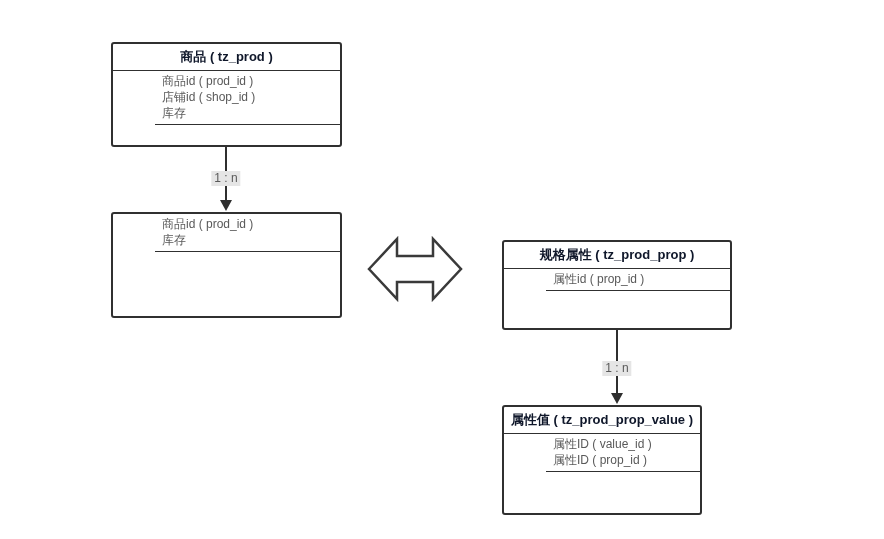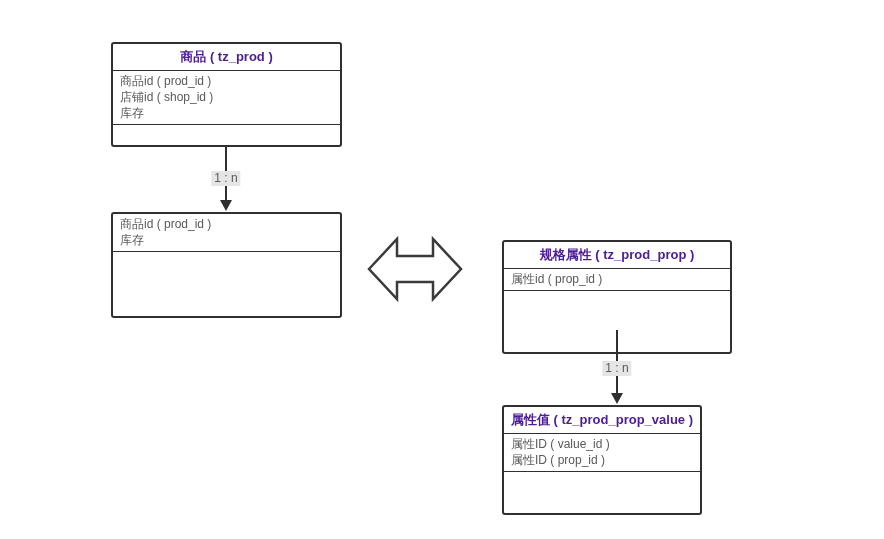--- a/index.html
+++ b/index.html
@@ -21,40 +21,41 @@
     background: #ffffff;
     display: flex;
     flex-direction: column;
   }
   .entity-header {
     flex: 0 0 26px;
     line-height: 26px;
     text-align: center;
     font-weight: bold;
     font-size: 13px;
-    color: #4c1d95;
+    color: #0f172a;
     border-bottom: 1px solid #303030;
     white-space: nowrap;
     overflow: hidden;
   }
   .entity-fields {
     padding: 2px 7px 3px 7px;
     border-bottom: 1px solid #303030;
+    margin-left: 42px;
   }
   .entity-field {
     font-size: 12px;
     line-height: 16px;
     color: #595959;
     white-space: nowrap;
   }
   .entity-empty { flex: 1; }
 
   .e1 { left: 111px; top: 42px;  width: 231px; height: 105px; }
   .e2 { left: 111px; top: 212px; width: 231px; height: 106px; }
-  .e3 { left: 502px; top: 240px; width: 230px; height: 114px;  }
+  .e3 { left: 502px; top: 240px; width: 230px; height: 90px;  }
   .e4 { left: 502px; top: 405px; width: 200px; height: 110px; }
 
   
   .connector-line {
     position: absolute;
     width: 2px;
     background: #2f2f2f;
   }
   .c1 { left: 225px; top: 147px; height: 54px; }
   .c2 { left: 616px; top: 330px; height: 64px; }

